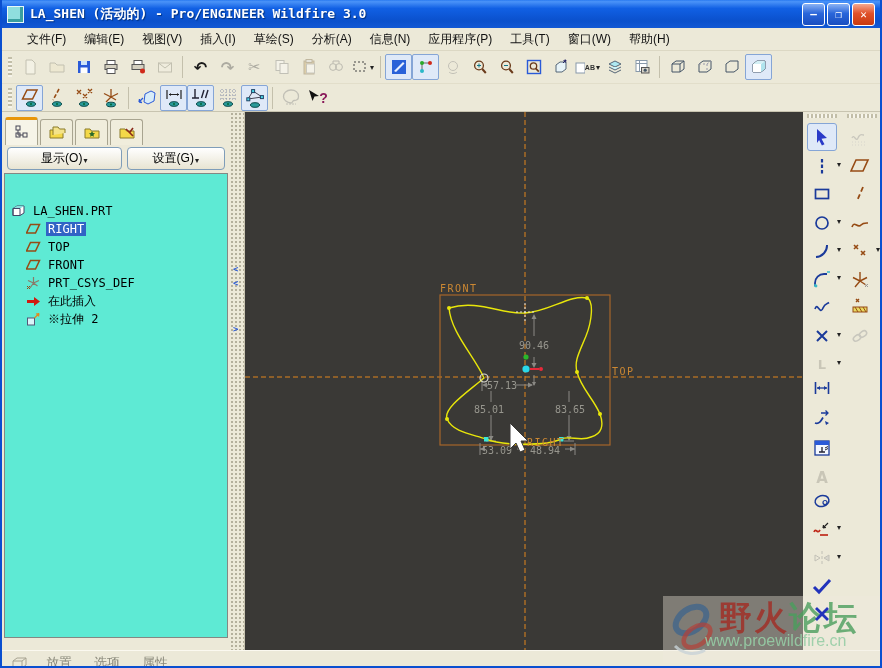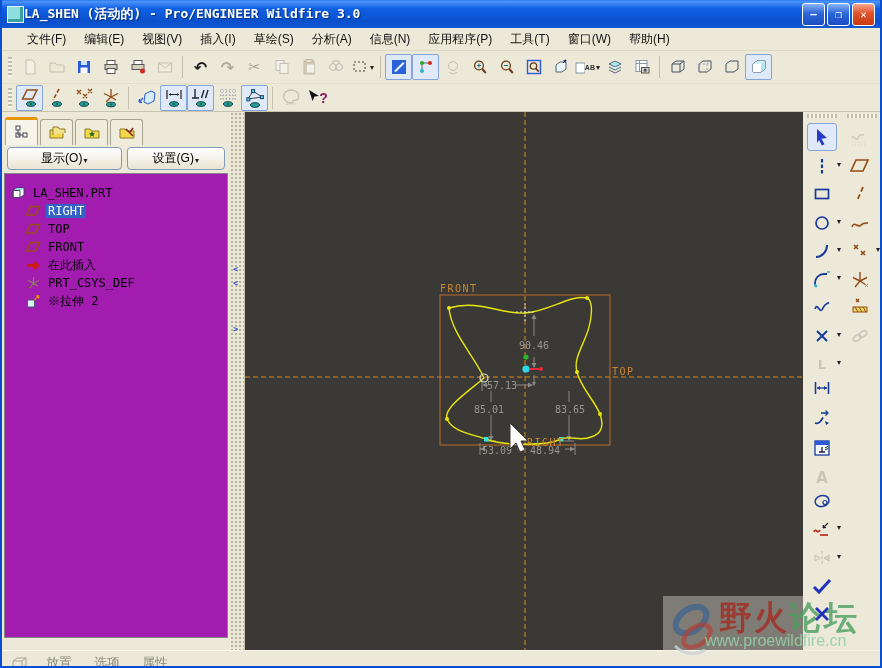--- a/index.html
+++ b/index.html
@@ -1,18 +1,18 @@
 <!DOCTYPE html>
 <html><head>
 <meta charset="utf-8">
 <style>
   html,body{margin:0;padding:0;background:#555;}
   .win{width:882px;height:668px;position:relative;background:#ece9d8;font-family:"Liberation Sans",sans-serif;font-size:12px;overflow:hidden;box-sizing:border-box;border-left:2px solid #0a4fd0;border-right:2px solid #0a4fd0;border-bottom:2px solid #0a4fd0;}
   
-  .titlebar{height:28px;background:linear-gradient(180deg,#2a7af0 0%,#4a93f8 6%,#1160e4 30%,#0a50cc 75%,#1258d4 100%);display:flex;align-items:center;padding:0 5px;}
+  .titlebar{height:28px;background:linear-gradient(180deg,#2a7af0 0%,#4a93f8 6%,#1160e4 30%,#0a50cc 75%,#1258d4 100%);display:flex;align-items:center;padding:0 5px;gap:6px;}
   .title-icon{width:15px;height:15px;background:#8fdede;border:1px solid #e8f8f8;box-shadow:inset -3px -3px 0 #3aa0a0;}
   .title-text{color:#fff;font-weight:bold;font-family:"DejaVu Sans Mono",monospace;font-size:13px;text-shadow:1px 1px 1px #00317f;flex:1;white-space:nowrap;overflow:hidden;}
   .winbtns{display:flex;gap:2px;}
   .winbtn{width:21px;height:21px;border-radius:3px;border:1px solid #fff;display:flex;align-items:center;justify-content:center;color:#fff;font-size:11px;font-weight:bold;background:linear-gradient(180deg,#8ab2f4,#2a66da 45%,#1a4ec0);font-family:"DejaVu Sans Mono",monospace;}
   .winbtn.close{background:linear-gradient(180deg,#f4a890,#e0512a 45%,#c83a10);}
   
   .menubar{height:22px;display:flex;align-items:center;padding-left:16px;border-bottom:1px solid #dcd8c4;}
   .menu-item{padding:2px 9px;color:#111;}
   
   .toolbar{display:flex;align-items:center;padding:1px 2px;}
@@ -26,21 +26,21 @@
   .dd::after{content:"▾";font-size:8px;color:#222;margin-left:1px;}
   
   .main{display:flex;height:538px;}
   .navigator{width:228px;display:flex;flex-direction:column;flex:none;}
   .nav-tabs{height:33px;display:flex;align-items:flex-end;padding-left:3px;gap:2px;}
   .nav-tab{width:31px;height:25px;border:1px solid #a8a490;border-bottom:none;border-radius:3px 3px 0 0;background:#f0eddc;display:flex;align-items:center;justify-content:center;}
   .nav-tab.active{border-top:3px solid #e8960a;background:#f6f4e8;}
   .nav-btns{height:23px;display:flex;gap:5px;padding:2px 5px 1px 5px;}
   .nav-btn{border:1px solid #7f9db9;border-radius:4px;background:linear-gradient(#ffffff,#e8e4d2);display:flex;align-items:center;justify-content:center;font-size:12px;padding:0 8px;}
   .nav-btn.b1{flex:1.2}.nav-btn.b2{flex:1}
-  .tree{flex:1;margin:2px 2px 12px 2px;background:#a21caf;border:1px solid #848884;overflow:hidden;font-family:"DejaVu Sans Mono",monospace;font-size:12px;padding:10px 2px 0 6px;}
+  .tree{flex:1;margin:2px 2px 12px 2px;background:#5eead4;border:1px solid #848884;overflow:hidden;font-family:"DejaVu Sans Mono",monospace;font-size:12px;padding:28px 2px 0 6px;}
   .tree-row{display:flex;align-items:center;height:18px;gap:5px;white-space:pre;}
   .tree-row .lbl{padding:0 2px;color:#000;}
   .tree-row.selected .lbl{background:#3163c5;color:#fff;}
   .ind{margin-left:15px;}
   .splitter{width:14px;flex:none;position:relative;background-color:#ece9d8;background-image:radial-gradient(#b4b09c 1px,transparent 1.2px);background-size:4px 4px;border-right:1px solid #c8c4b0;}
   .splitter .chev{position:absolute;color:#2a5ad8;font-size:9px;font-weight:bold;left:3px;font-family:"DejaVu Sans Mono",monospace;}
   
   .canvas{width:558px;height:538px;flex:none;position:relative;background:#3a3936;}
   .canvas svg{position:absolute;left:0;top:0;}
   
@@ -409,31 +409,31 @@
             </svg>
           <span class="lbl">TOP</span>
         </div>
         <div class="tree-row ind">
           <svg width="15" height="12">
               <path d="M4.5 1.5h9L9.5 10h-9z" fill="none" stroke="#964b14" stroke-width="1.5"></path>
             </svg>
           <span class="lbl">FRONT</span>
         </div>
         <div class="tree-row ind">
-          <svg width="15" height="13">
-              <path d="M1 5h7V2l6 4.5L8 11V8H1z" fill="#d01a10"></path>
-            </svg>
-          <span class="lbl">在此插入</span>
-        </div>
-        <div class="tree-row ind">
           <svg width="15" height="14">
               <path d="M7.5 1v8M7.5 7L2 4.5M7.5 7l5.5-2.5M7.5 7L4 12M7.5 7l4 3" stroke="#8a7a6a" stroke-width="1.2"></path>
               <path d="M1 10l3 3M4 10l-3 3" stroke="#964b14"></path>
             </svg>
           <span class="lbl">PRT_CSYS_DEF</span>
+        </div>
+        <div class="tree-row ind">
+          <svg width="15" height="13">
+              <path d="M1 5h7V2l6 4.5L8 11V8H1z" fill="#d01a10"></path>
+            </svg>
+          <span class="lbl">在此插入</span>
         </div>
         <div class="tree-row ind">
           <svg width="15" height="14">
               <rect x="1.5" y="6" width="7" height="7" fill="#d8f4f8" stroke="#557"></rect>
               <path d="M8.5 6l4.5-4.5M13 1.5l-3 .5M13 1.5l-.5 3" fill="none" stroke="#e08a1e" stroke-width="1.2"></path>
             </svg>
           <span class="lbl">※拉伸 2</span>
         </div>
       </div>
     </div>

